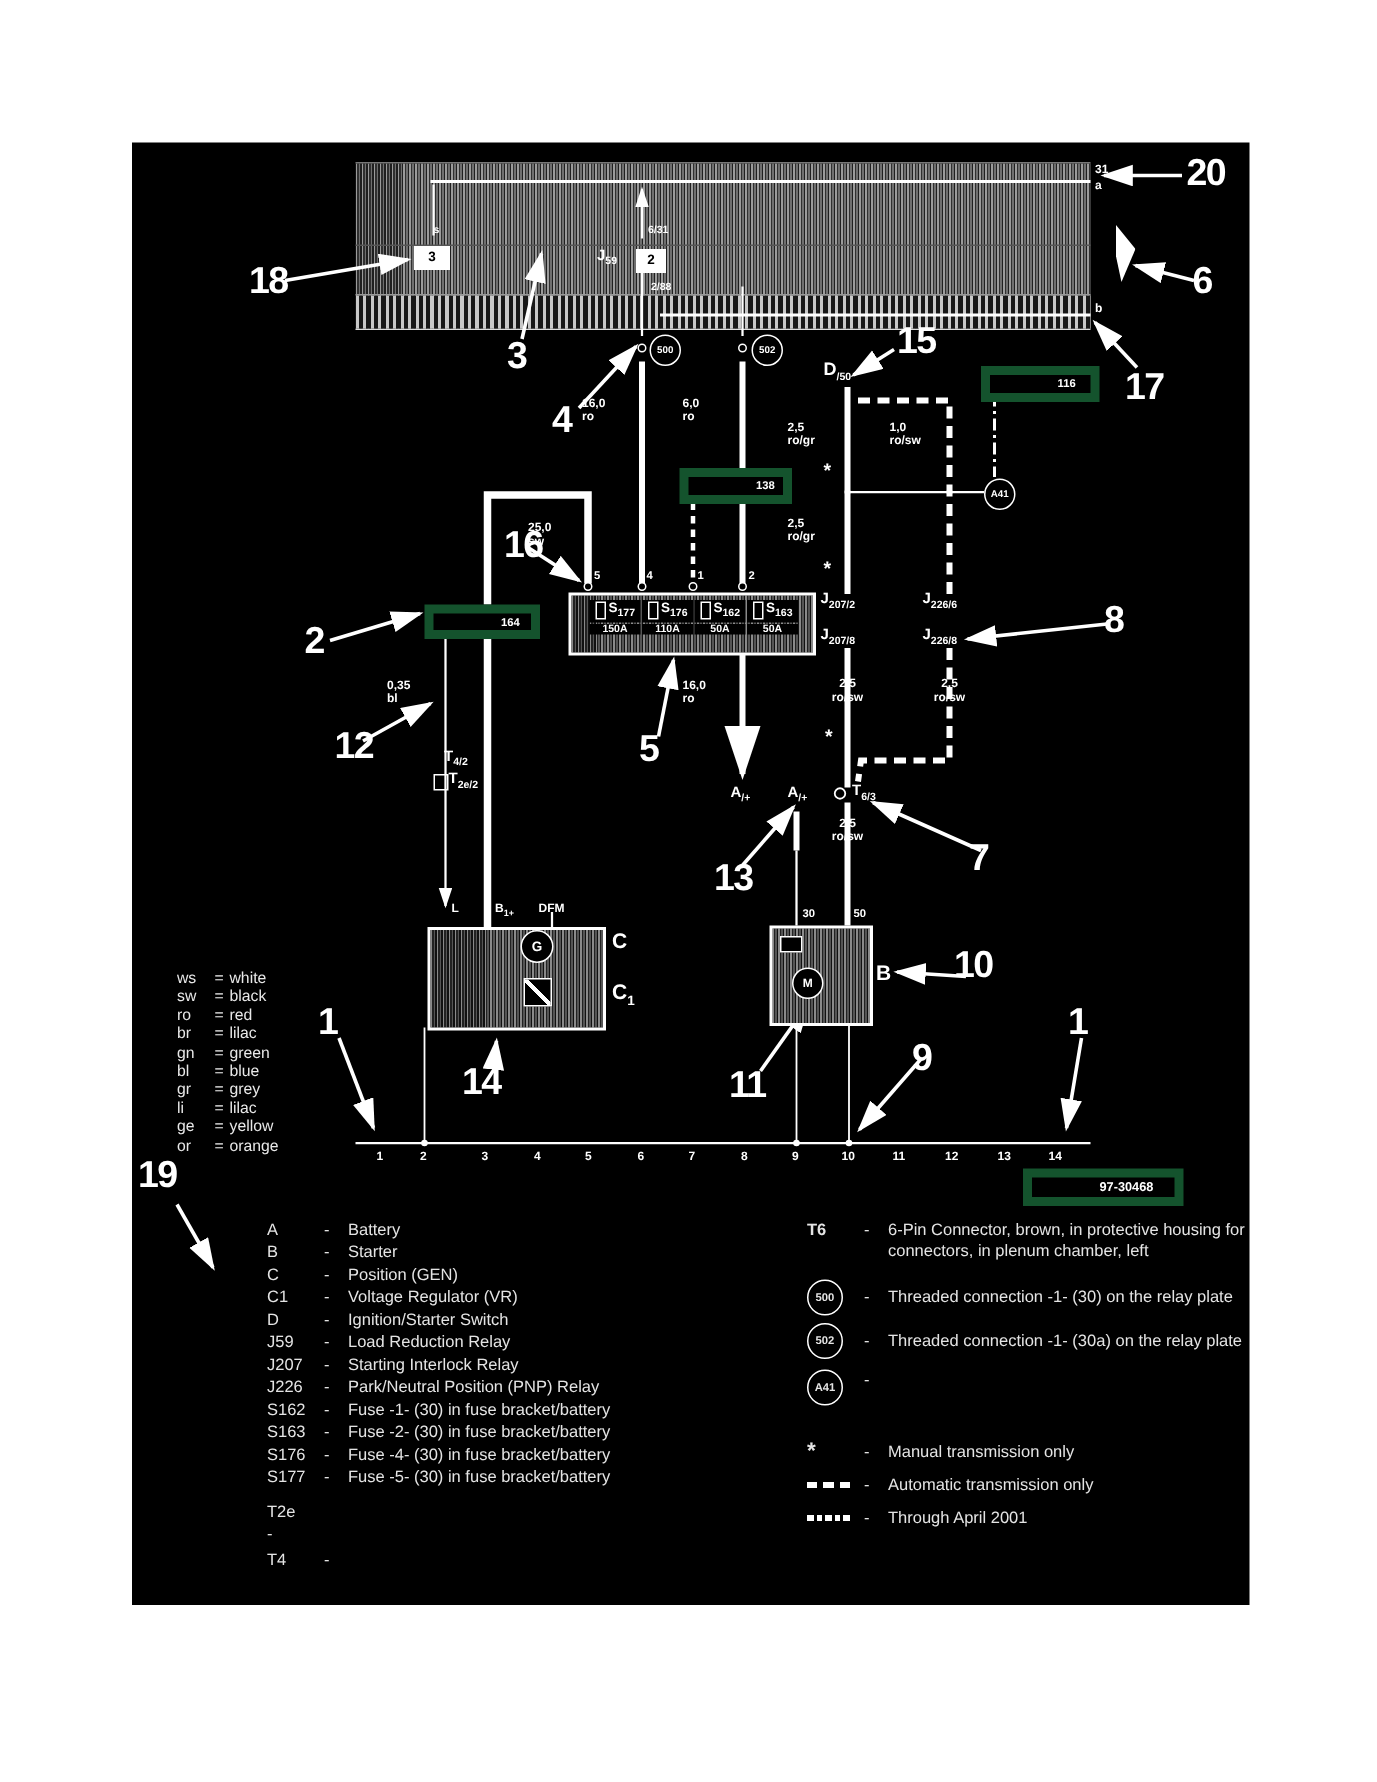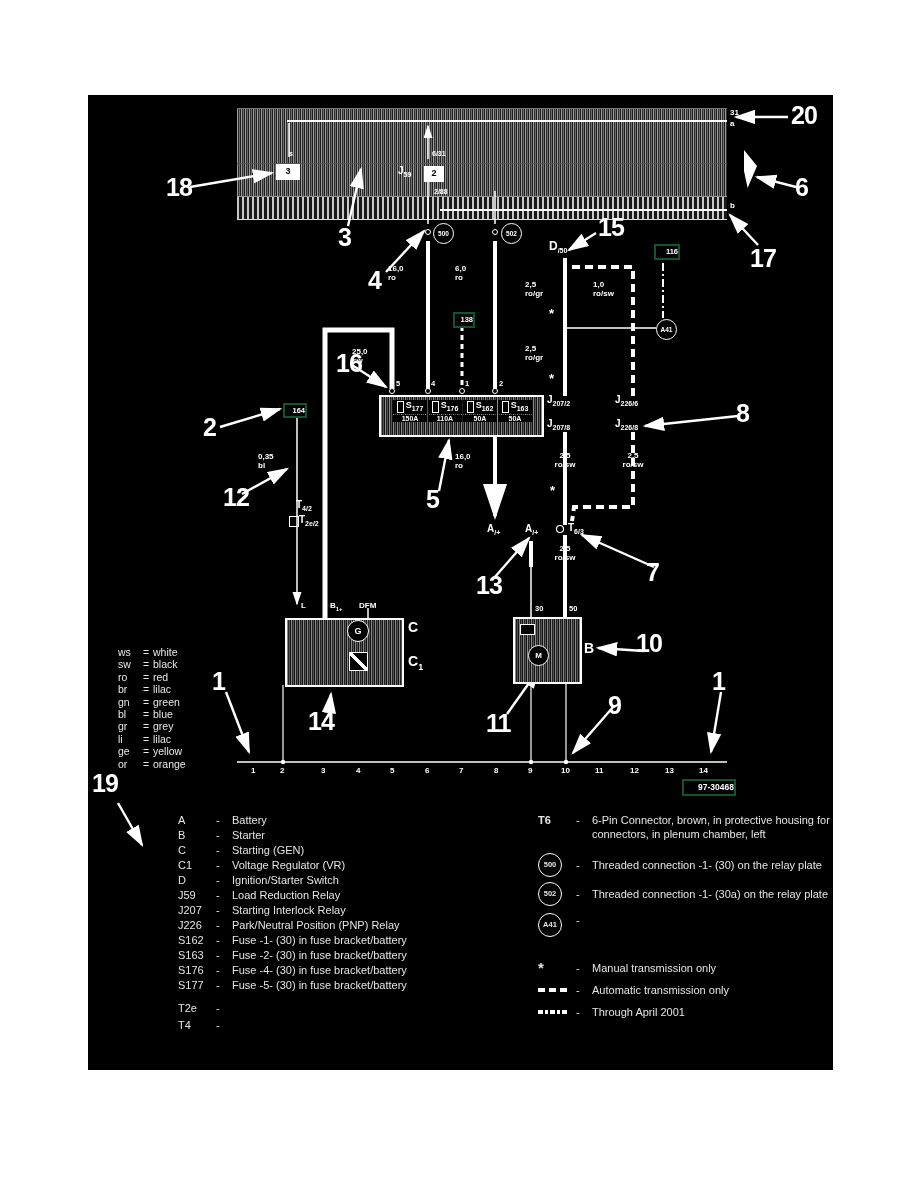--- a/index.html
+++ b/index.html
@@ -9,22 +9,22 @@
   .d{position:absolute;}
   .svgl{position:absolute;left:0;top:0;z-index:2;}
   .band{left:149px;top:13px;width:490px;height:110px;z-index:1;
         background:repeating-linear-gradient(90deg,#9b9b9b 0 1px,#303030 1px 2px,#6f6f6f 2px 3px,#1f1f1f 3px 4px);
         border-top:1px solid #777;border-bottom:1px solid #ddd;}
   .bandlow{position:absolute;left:0;bottom:0;width:100%;height:22px;
         background:repeating-linear-gradient(90deg,#c8c8c8 0 2px,#181818 2px 5px);border-top:1px solid #999;}
   .bandseam{position:absolute;left:0;top:54px;width:100%;height:1px;background:#555;}
   .wbox{background:#fff;color:#000;border:1px solid #fff;font-size:9px;font-weight:bold;
         text-align:center;line-height:13px;z-index:3;}
-  .nbox{border:2px solid #14532d;background:#000;font-size:7.5px;font-weight:bold;text-align:right;
-        line-height:11px;z-index:3;}
+  .nbox{border:6px solid #14532d;background:#000;font-size:7.5px;font-weight:bold;text-align:left;
+        line-height:11px;z-index:3;padding-left:45px;}
   .circ{border:1.5px solid #fff;border-radius:50%;background:#000;display:flex;align-items:center;
         justify-content:center;font-size:6.5px;font-weight:bold;z-index:3;}
   .hbox{border:2px solid #fff;z-index:3;
         background:repeating-linear-gradient(90deg,#8a8a8a 0 1px,#222 1px 2px,#555 2px 3px,#111 3px 4px);}
   .cal{font-size:25px;font-weight:bold;letter-spacing:-1px;z-index:4;line-height:25px;}
   .wl{width:36px;font-size:8px;line-height:9px;font-weight:bold;z-index:3;}
   .wlc{text-align:center;}
   .term{font-size:8px;font-weight:bold;z-index:3;}
   .pin{font-size:7px;font-weight:bold;z-index:3;}
   .conn{font-size:10px;font-weight:bold;z-index:3;line-height:11px;}
@@ -385,21 +385,21 @@
           <span class="ltext">Battery</span>
         </div>
     <div class="lrow">
           <span class="lid">B</span>
           <span class="ldash">-</span>
           <span class="ltext">Starter</span>
         </div>
     <div class="lrow">
           <span class="lid">C</span>
           <span class="ldash">-</span>
-          <span class="ltext">Starting (GEN)</span>
+          <span class="ltext">Position (GEN)</span>
         </div>
     <div class="lrow">
           <span class="lid">C1</span>
           <span class="ldash">-</span>
           <span class="ltext">Voltage Regulator (VR)</span>
         </div>
     <div class="lrow">
           <span class="lid">D</span>
           <span class="ldash">-</span>
           <span class="ltext">Ignition/Starter Switch</span>
@@ -432,21 +432,21 @@
     <div class="lrow">
           <span class="lid">S176</span>
           <span class="ldash">-</span>
           <span class="ltext">Fuse -4- (30) in fuse bracket/battery</span>
         </div>
     <div class="lrow">
           <span class="lid">S177</span>
           <span class="ldash">-</span>
           <span class="ltext">Fuse -5- (30) in fuse bracket/battery</span>
         </div>
-    <div class="lrow" style="margin-top:8px;">
+    <div class="lrow" style="margin-top:8px;flex-direction:column;">
           <span class="lid">T2e</span>
           <span class="ldash">-</span>
         </div>
     <div class="lrow" style="margin-top:2px;">
           <span class="lid">T4</span>
           <span class="ldash">-</span>
         </div>
   </div>
 
   <div class="d rrow" style="left:450px;top:718px;justify-content:flex-end;">

